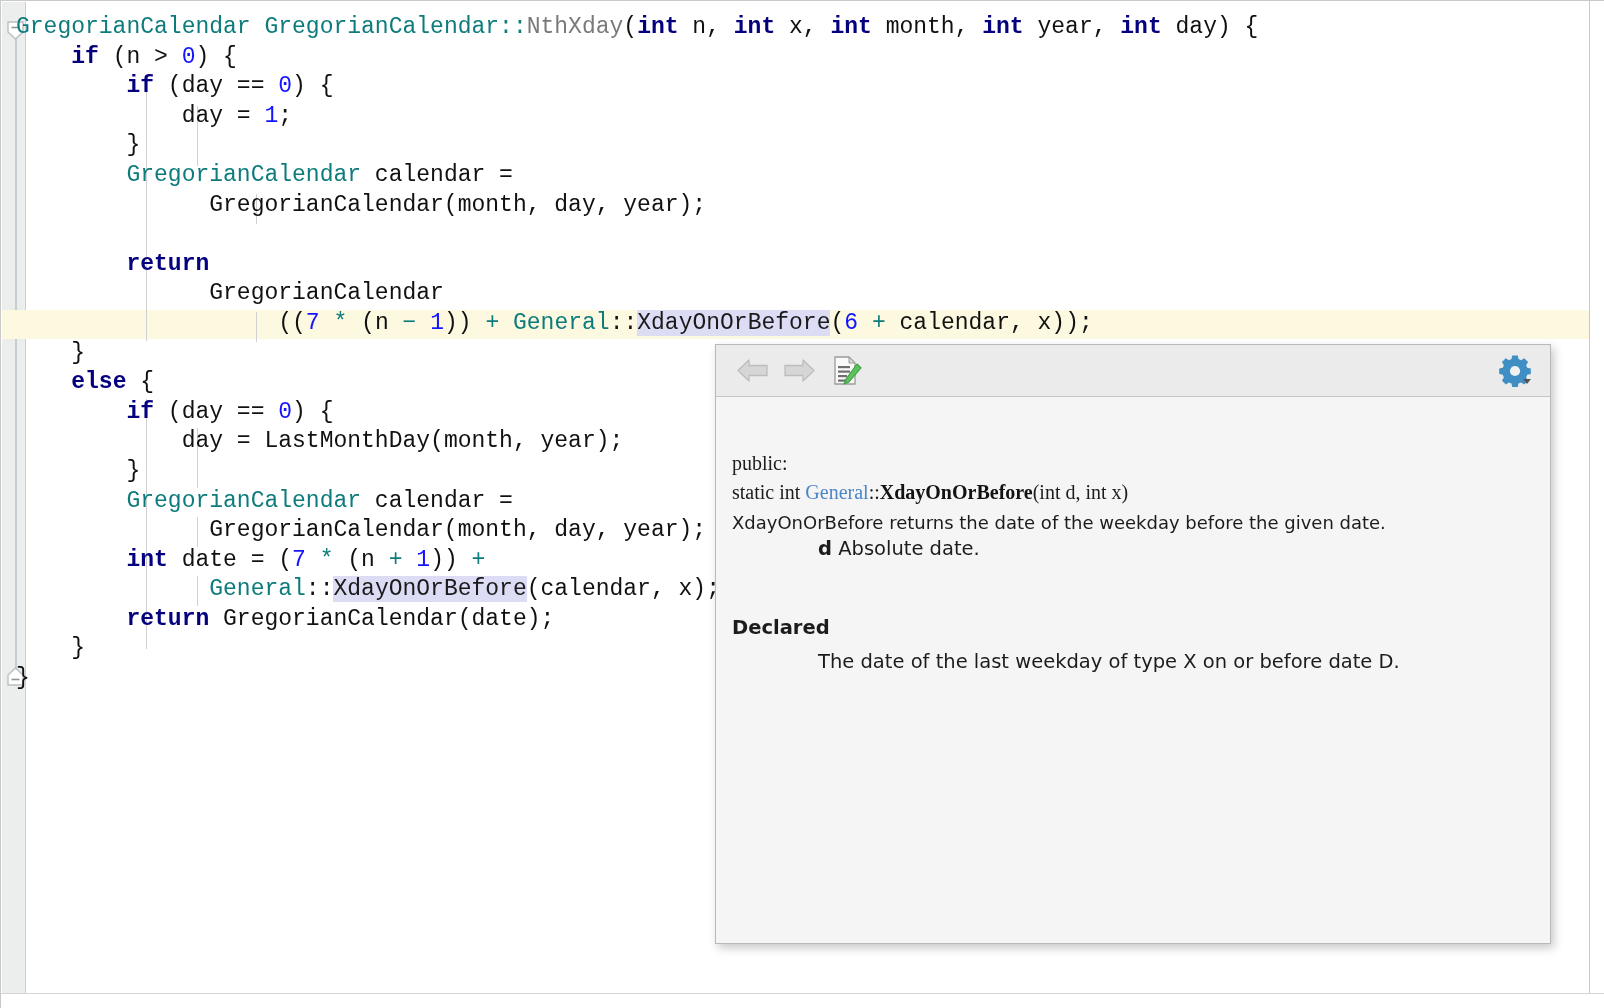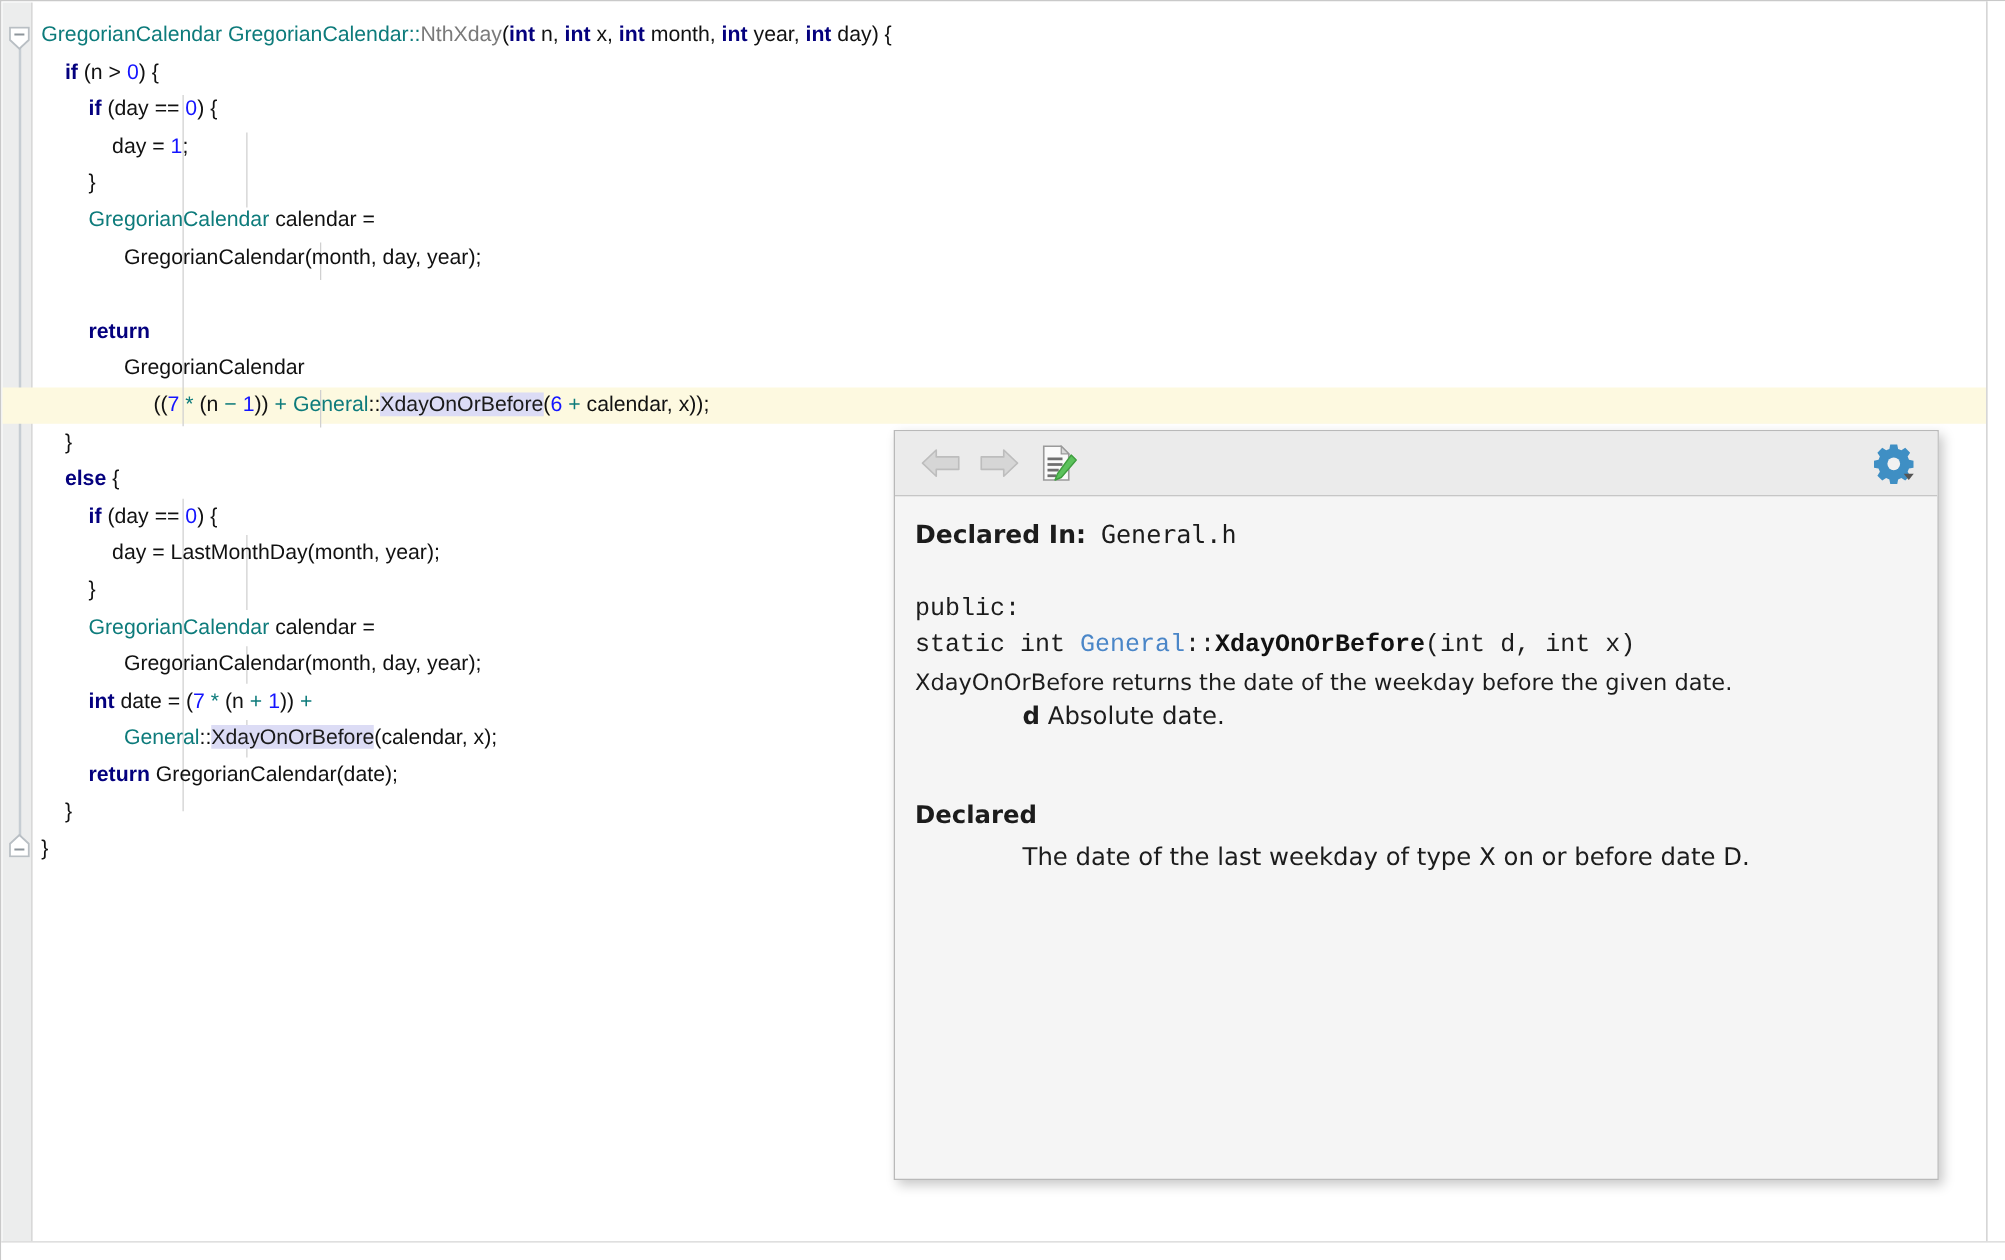--- a/index.html
+++ b/index.html
@@ -43,23 +43,23 @@
   .fold-rail{
     position:absolute;left:14px;width:2px;background:#c6cdd3;
   }
 
   .fold-marker{
     position:absolute;width:19px;height:19px;left:5px;
   }
 
   
   #code{
-    position:absolute;left:32px;top:12px;
-    font-family:Liberation Sans, sans-serif;
-    font-size:17px;
+    position:absolute;left:15px;top:12px;
+    font-family:Liberation Mono, monospace;
+    font-size:23px;
     line-height:29.6px;
     color:#1a1a1a;
     white-space:pre;
     letter-spacing:0px;
   }
   .line{height:29.6px;position:relative;}
   .hl-line{position:absolute;left:1px;top:309px;width:1587px;height:29px;background:#fdf9e0;}
 
   
   .guide{position:absolute;width:1px;background:#d0d0d0;}
@@ -105,21 +105,21 @@
     box-sizing:border-box;
   }
   .decl-row{
     font-family:"DejaVu Sans Mono", monospace;
     font-size:20px;
     margin-bottom:6px;
     white-space:pre;
   }
   .decl-label{font-weight:bold;font-family:"DejaVu Sans", sans-serif;}
   .sig-block{
-    font-family:Liberation Mono, monospace;
+    font-family:Liberation Serif, serif;
     font-size:20px;
     margin-top:34px;
     white-space:pre;
     line-height:29px;
   }
   .sig-ns{color:#4a86c8;}
   .sig-name{font-weight:bold;color:#121212;}
   .brief{
     font-family:"DejaVu Sans", sans-serif;
     font-size:18px;
@@ -220,21 +220,20 @@
       <svg width="36" height="34" viewBox="0 0 36 34">
         <path d="M14.2 1.5 h5.6 l0.7 3.6 2.6 1.1 3.1-2.0 3.9 3.9 -2.0 3.1 1.1 2.6 3.6 0.7 v5.6 l-3.6 0.7 -1.1 2.6 2.0 3.1 -3.9 3.9 -3.1-2.0 -2.6 1.1 -0.7 3.6 h-5.6 l-0.7-3.6 -2.6-1.1 -3.1 2.0 -3.9-3.9 2.0-3.1 -1.1-2.6 -3.6-0.7 v-5.6 l3.6-0.7 1.1-2.6 -2.0-3.1 3.9-3.9 3.1 2.0 2.6-1.1 Z" fill="#3f8fc4"></path>
         <circle cx="17" cy="17" r="5.1" fill="#f1f1f1"></circle>
         <path d="M25 25 L33 25 L29 30 Z" fill="#555555"></path>
       </svg>
     </div>
   </div>
 
   <div id="popup-body">
 
-    <div class="decl-row"><span class="decl-label">Declared In:</span> <span>General.h</span></div>
 
     <div class="sig-block"><span>public:</span>
 <span>static int </span><span class="sig-ns">General</span><span>::</span><span class="sig-name">XdayOnOrBefore</span><span>(int d, int x)</span></div>
 
     <div class="brief">XdayOnOrBefore returns the date of the weekday before the given date.</div>
 
 
     <div class="param-row"><span class="pname">d</span> <span>Absolute date.</span></div>
 
 

